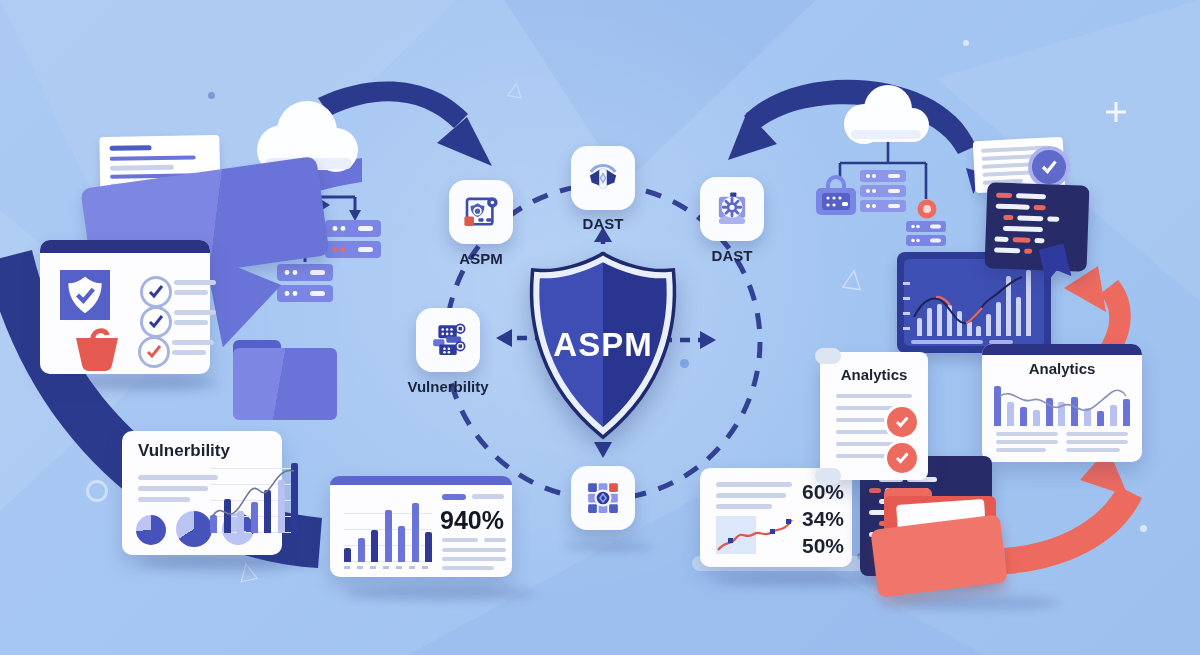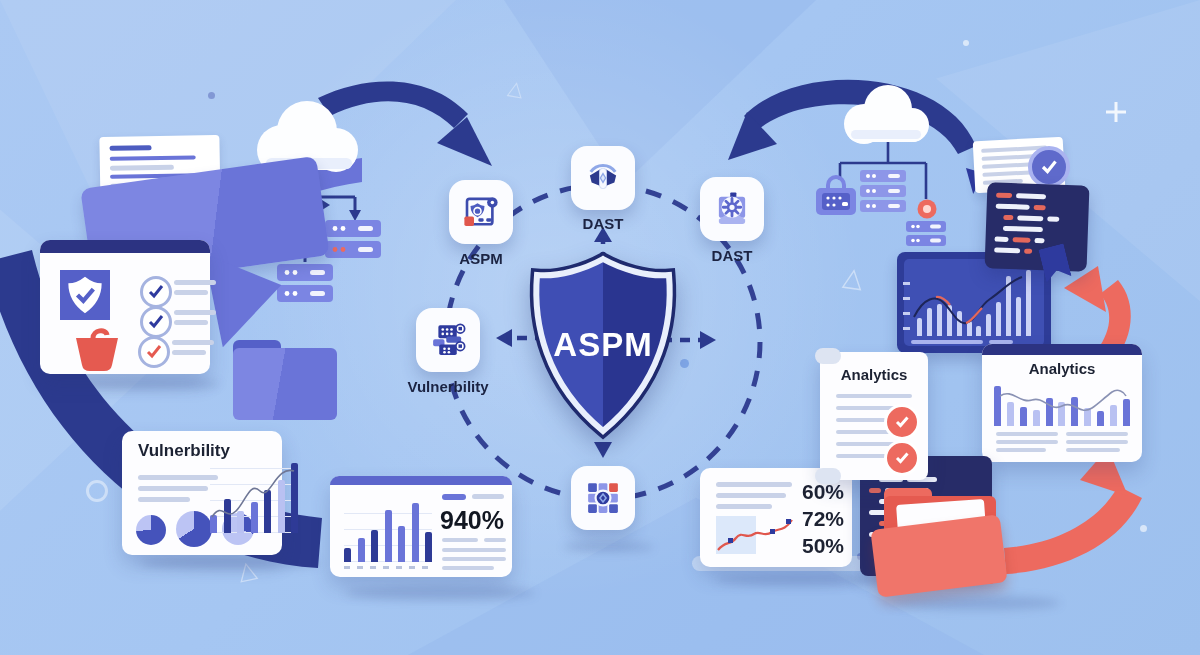--- a/index.html
+++ b/index.html
@@ -574,21 +574,21 @@
     <span class="ln" style="left:16px;top:25px;width:70px;"></span>
     <span class="ln" style="left:16px;top:36px;width:56px;"></span>
     <div style="position:absolute;left:16px;top:48px;width:40px;height:38px;background:#dce8fa;"></div>
     <svg style="position:absolute;left:12px;top:42px;" width="92" height="48" viewBox="0 0 92 48">
       <path d="M6,40 C14,30 18,36 24,28 C30,20 34,30 42,24 C48,20 52,28 60,22 C66,18 72,22 80,10" stroke="#e0574d" stroke-width="2.2" fill="none"></path>
       <rect x="16" y="28" width="5" height="5" fill="#2e3a9e"></rect>
       <rect x="58" y="19" width="5" height="5" fill="#2e3a9e"></rect>
       <rect x="74" y="9" width="5" height="5" fill="#2e3a9e"></rect>
     </svg>
     <div class="metric-val" style="left:102px;top:12px;">60%</div>
-    <div class="metric-val" style="left:102px;top:39px;">72%</div>
+    <div class="metric-val" style="left:102px;top:39px;">34%</div>
     <div class="metric-val" style="left:102px;top:66px;">50%</div>
   </div>
 
   <div class="code-panel" style="left:860px;top:456px;width:114px;height:100px;">
     <div class="crow">
         <span class="cseg cw" style="width:38px"></span>
         <span class="cseg cc" style="width:14px"></span>
       </div>
     <div class="crow" style="margin-left:10px">
         <span class="cseg cw" style="width:24px"></span>

